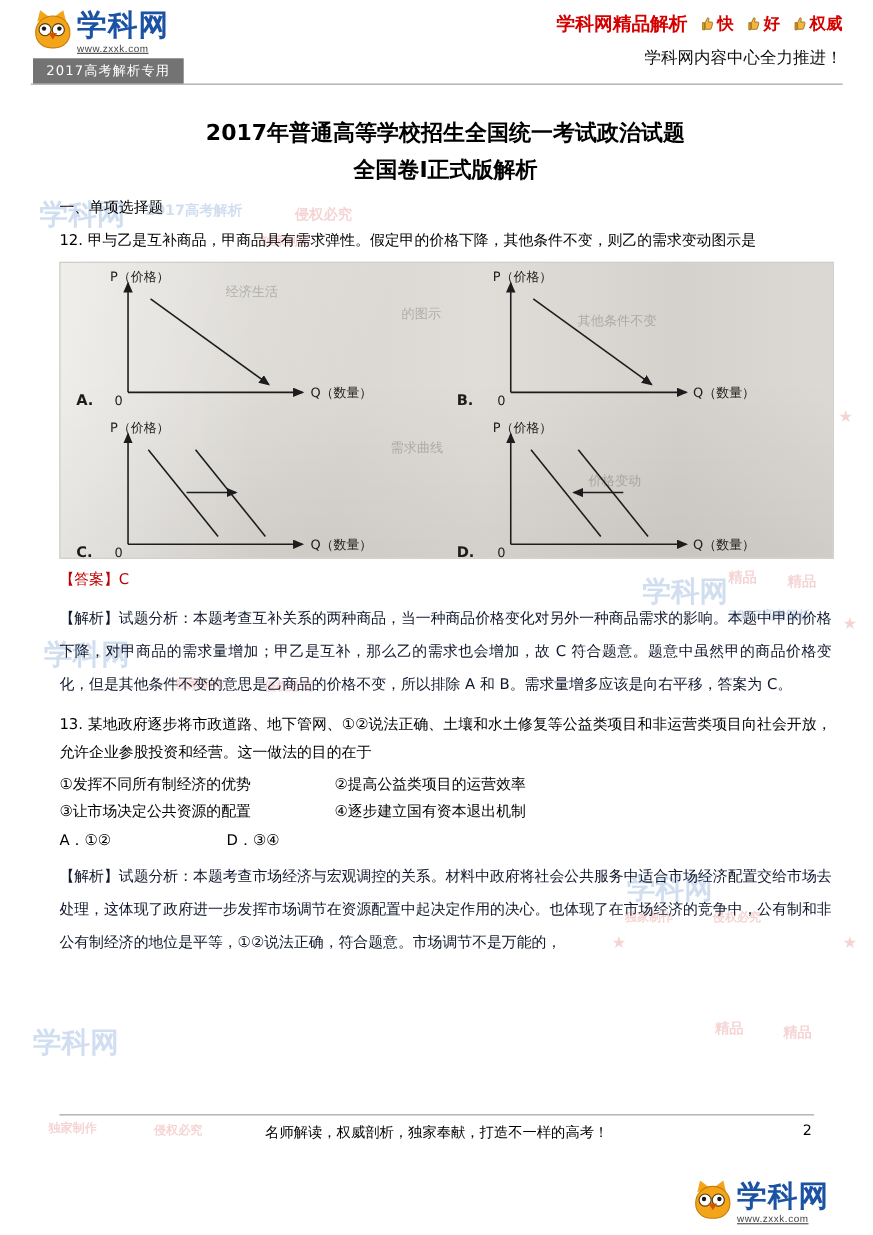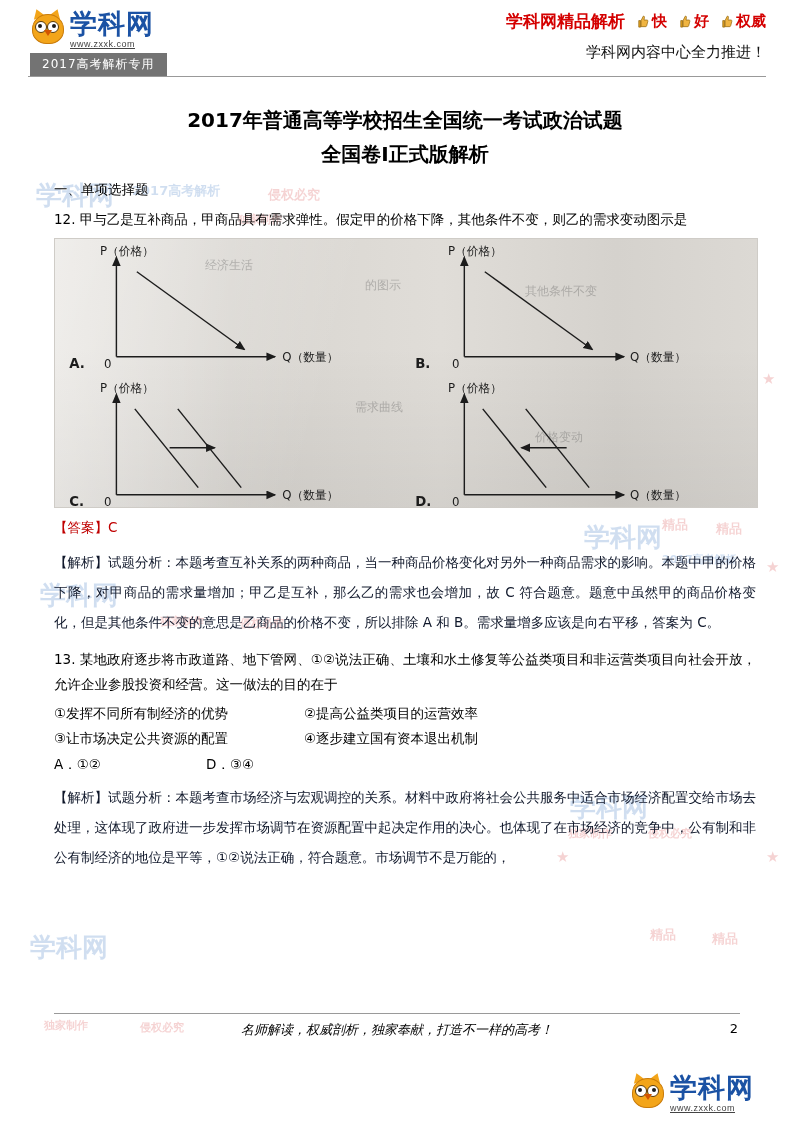--- a/index.html
+++ b/index.html
@@ -288,21 +288,20 @@
     top: 0;
     border-top: 1px solid #9a9a9a;
   }
   .footer-text {
     position: absolute;
     top: 8px;
     left: 0; right: 0;
     text-align: center;
     font-size: 13px;
     font-family: "DejaVu Sans", sans-serif;
-    font-style: italic;
   }
   .footer-page {
     position: absolute;
     top: 8px;
     right: 56px;
     font-size: 13px;
     font-family: "DejaVu Sans", sans-serif;
   }
   .footer-logo {
     position: absolute;

